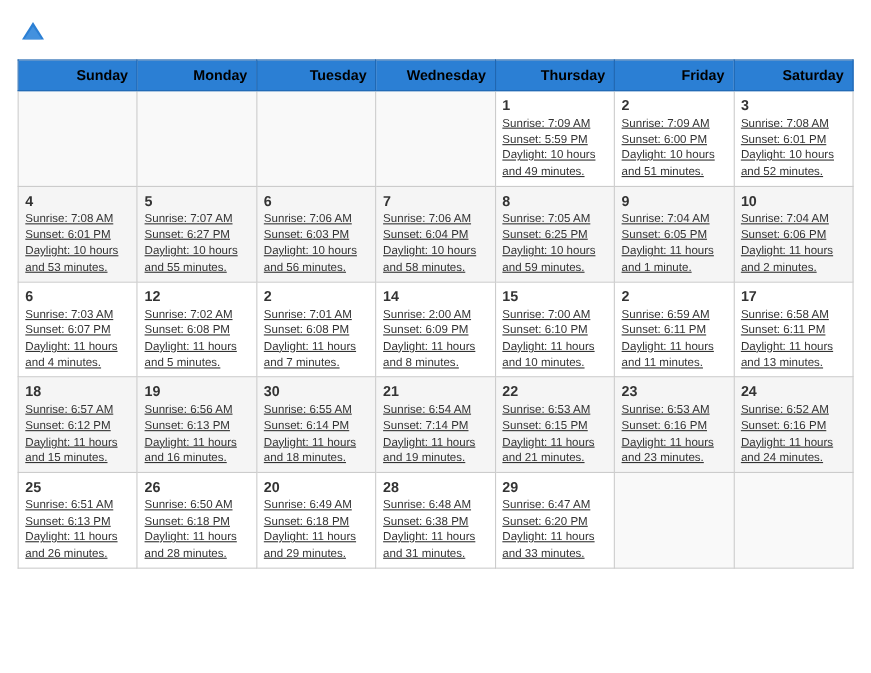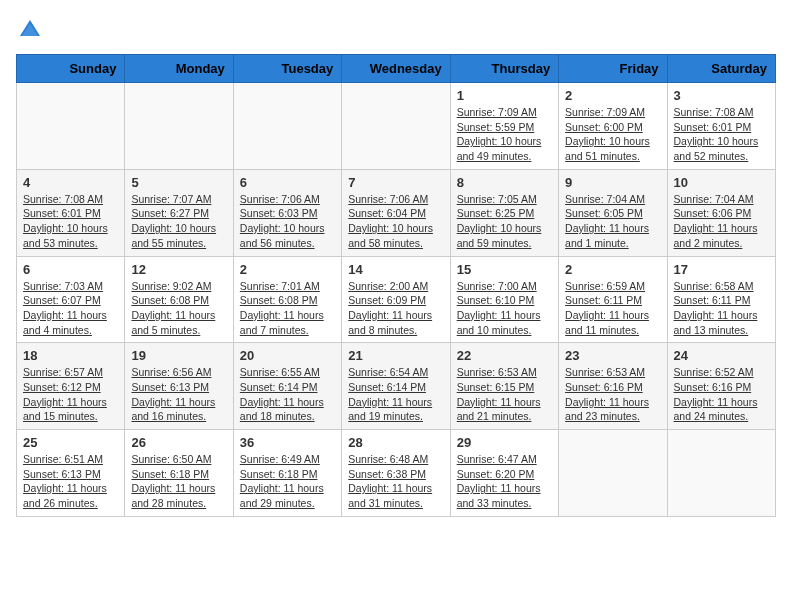--- a/index.html
+++ b/index.html
@@ -203,21 +203,21 @@
       <tr>
         <td>
           <span class="day-num">6</span>
           <div class="day-info">Sunrise: 7:03 AM
 Sunset: 6:07 PM
 Daylight: 11 hours
 and 4 minutes.</div>
         </td>
         <td>
           <span class="day-num">12</span>
-          <div class="day-info">Sunrise: 9:02 AM
+          <div class="day-info">Sunrise: 7:02 AM
 Sunset: 6:08 PM
 Daylight: 11 hours
 and 5 minutes.</div>
         </td>
         <td>
           <span class="day-num">2</span>
           <div class="day-info">Sunrise: 7:01 AM
 Sunset: 6:08 PM
 Daylight: 11 hours
 and 7 minutes.</div>
@@ -260,30 +260,30 @@
 and 15 minutes.</div>
         </td>
         <td>
           <span class="day-num">19</span>
           <div class="day-info">Sunrise: 6:56 AM
 Sunset: 6:13 PM
 Daylight: 11 hours
 and 16 minutes.</div>
         </td>
         <td>
-          <span class="day-num">20</span>
+          <span class="day-num">30</span>
           <div class="day-info">Sunrise: 6:55 AM
 Sunset: 6:14 PM
 Daylight: 11 hours
 and 18 minutes.</div>
         </td>
         <td>
           <span class="day-num">21</span>
           <div class="day-info">Sunrise: 6:54 AM
-Sunset: 6:14 PM
+Sunset: 7:14 PM
 Daylight: 11 hours
 and 19 minutes.</div>
         </td>
         <td>
           <span class="day-num">22</span>
           <div class="day-info">Sunrise: 6:53 AM
 Sunset: 6:15 PM
 Daylight: 11 hours
 and 21 minutes.</div>
         </td>
@@ -311,21 +311,21 @@
 and 26 minutes.</div>
         </td>
         <td>
           <span class="day-num">26</span>
           <div class="day-info">Sunrise: 6:50 AM
 Sunset: 6:18 PM
 Daylight: 11 hours
 and 28 minutes.</div>
         </td>
         <td>
-          <span class="day-num">36</span>
+          <span class="day-num">20</span>
           <div class="day-info">Sunrise: 6:49 AM
 Sunset: 6:18 PM
 Daylight: 11 hours
 and 29 minutes.</div>
         </td>
         <td>
           <span class="day-num">28</span>
           <div class="day-info">Sunrise: 6:48 AM
 Sunset: 6:38 PM
 Daylight: 11 hours

